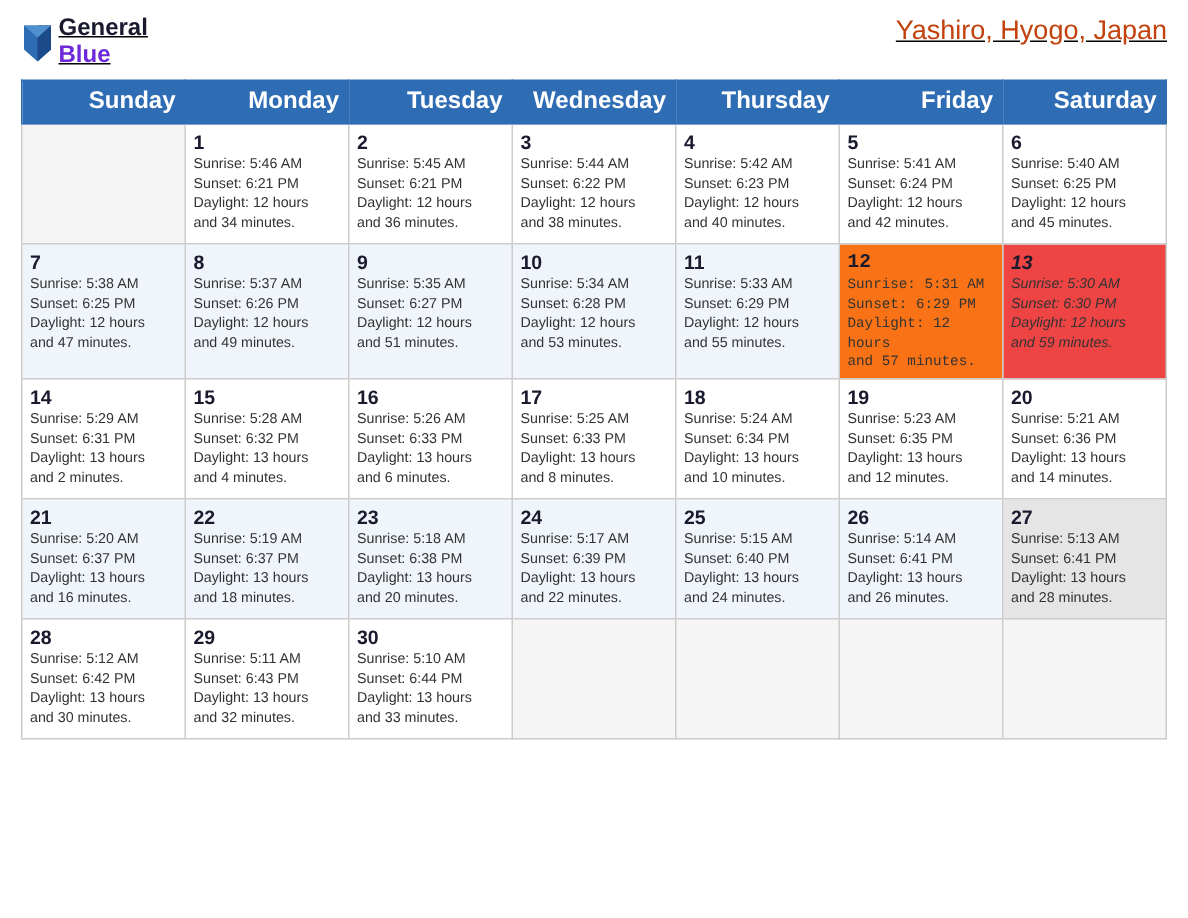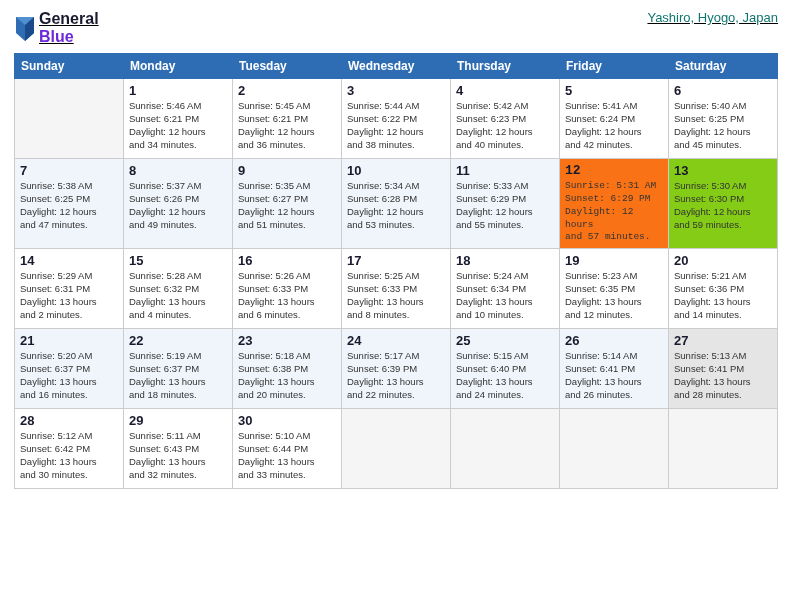--- a/index.html
+++ b/index.html
@@ -44,34 +44,34 @@
     .title-block {
       text-align: right;
     }
     .month-title {
       font-size: 28px;
       font-weight: bold;
       color: #1a1a2e;
       line-height: 1.1;
     }
     .location {
-      font-size: 13px;
-      color: #0f766e;
+      font-size: 18px;
+      color: #c2410c;
     }
     .calendar-table {
       width: 100%;
       border-collapse: collapse;
       table-layout: fixed;
     }
     .calendar-table th {
       background-color: #2e6db4;
       color: #fff;
-      text-align: left;
+      text-align: right;
       padding: 5px 6px;
-      font-size: 12px;
+      font-size: 16px;
       font-weight: bold;
       border: 1px solid #2e6db4;
     }
     .calendar-table td {
       border: 1px solid #ccc;
       vertical-align: top;
       padding: 4px 5px;
       height: 80px;
     }
     .day-number {
@@ -205,21 +205,21 @@
 Daylight: 12 hours
 and 55 minutes.</div>
           </td>
           <td style="background: #f97316; font-family: Liberation Mono, monospace;">
             <span class="day-number">12</span>
             <div class="day-info" style="white-space: pre-line;">Sunrise: 5:31 AM
 Sunset: 6:29 PM
 Daylight: 12 hours
 and 57 minutes.</div>
           </td>
-          <td style="background: #84cc16;">
+          <td style="background: #ef4444; font-style: italic;">
             <span class="day-number">13</span>
             <div class="day-info" style="white-space: pre-line;">Sunrise: 5:30 AM
 Sunset: 6:30 PM
 Daylight: 12 hours
 and 59 minutes.</div>
           </td>
         </tr>
         <tr>
           <td style="background: rgb(255, 255, 255);">
             <span class="day-number">14</span>

